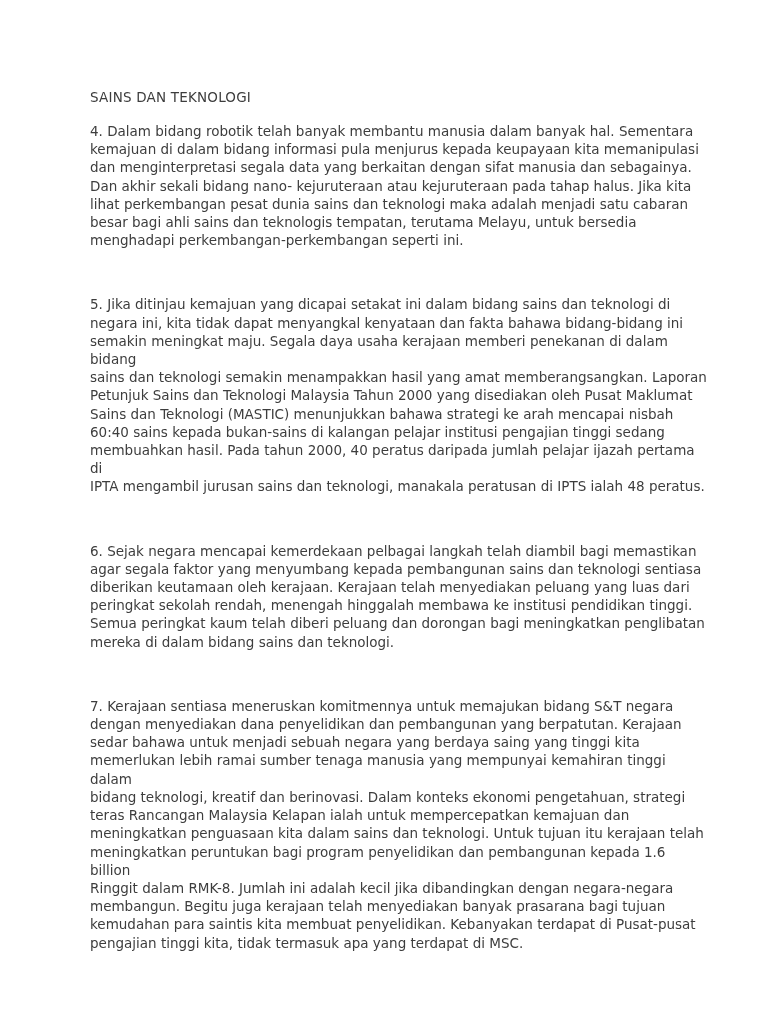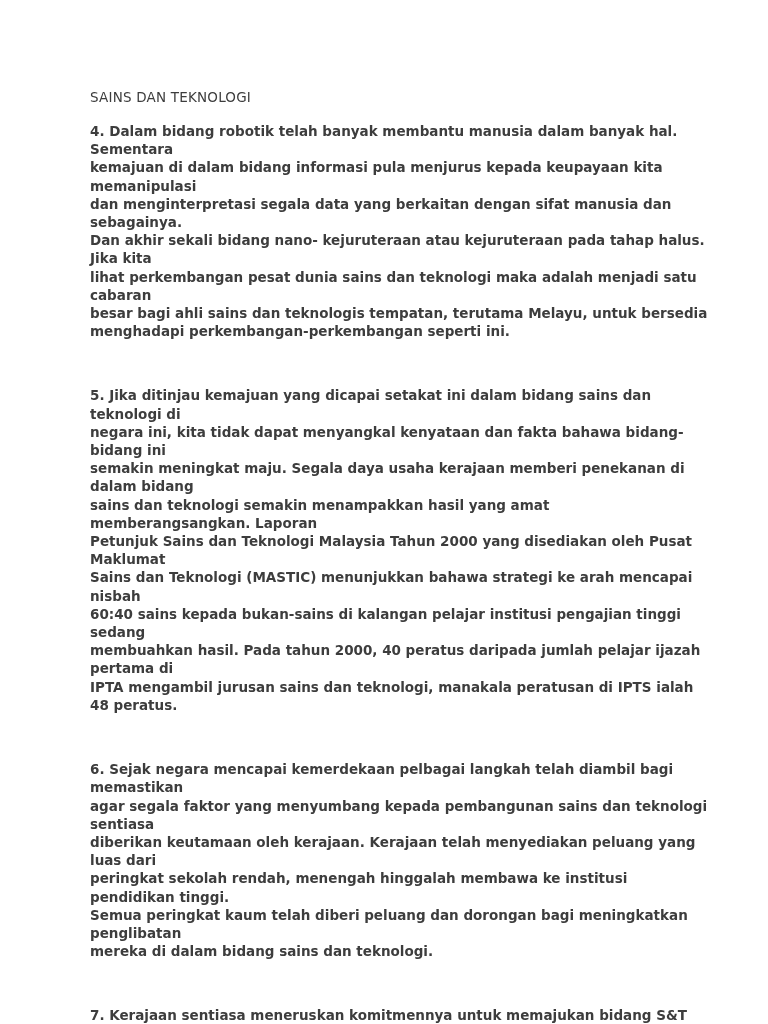--- a/index.html
+++ b/index.html
@@ -27,21 +27,20 @@
     letter-spacing: 0.2px;
     margin: 0 0 16px 0;
     font-weight: normal;
   }
   .paragraph {
     font-size: 13.5px;
     line-height: 18.2px;
     white-space: pre-line;
     margin: 0 0 46px 0;
     max-width: 620px;
-    font-weight: bold;
   }
 </style>
 </head>
 <body>
 
 <main class="page">
   <h1 class="doc-title">SAINS DAN TEKNOLOGI</h1>
   <div id="paragraphs">
       <div class="paragraph">4. Dalam bidang robotik telah banyak membantu manusia dalam banyak hal. Sementara
 kemajuan di dalam bidang informasi pula menjurus kepada keupayaan kita memanipulasi

